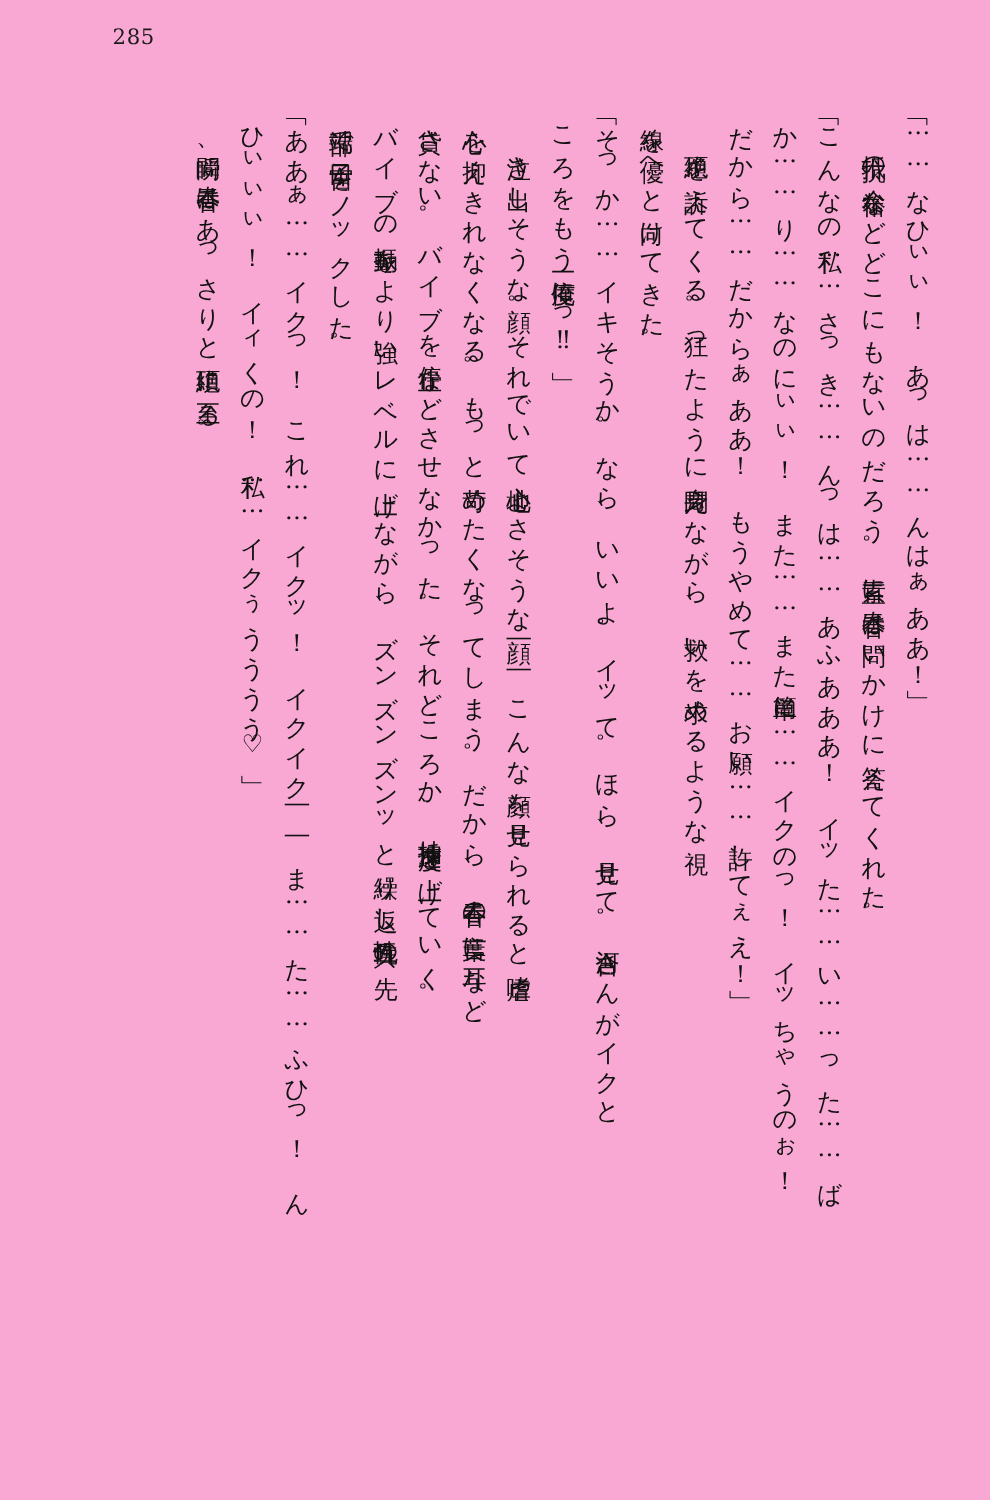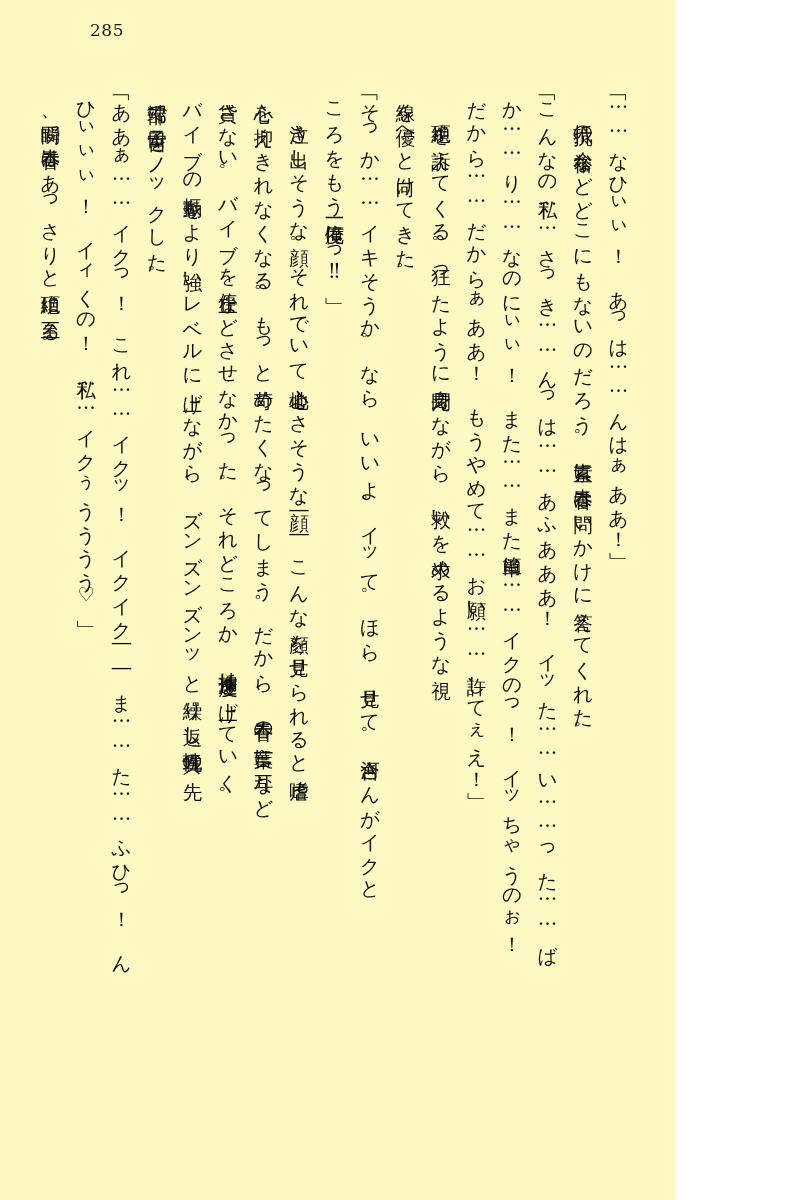--- a/index.html
+++ b/index.html
@@ -2,23 +2,23 @@
 <html><head>
 <meta charset="utf-8">
 <style>
   html, body {
     margin: 0;
     padding: 0;
     background: #ffffff;
   }
   .page {
     position: relative;
-    width: 676px;
+    width: 792px;
     height: 1200px;
-    background: #fef9c3;
+    background: #f9a8d4;
     overflow: hidden;
     font-family: "DejaVu Serif", "Liberation Serif", serif;
     color: #111111;
   }
   .page-number {
     position: absolute;
     top: 20px;
     left: 90px;
     font-size: 17px;
     font-family: "DejaVu Serif", "Liberation Serif", serif;

